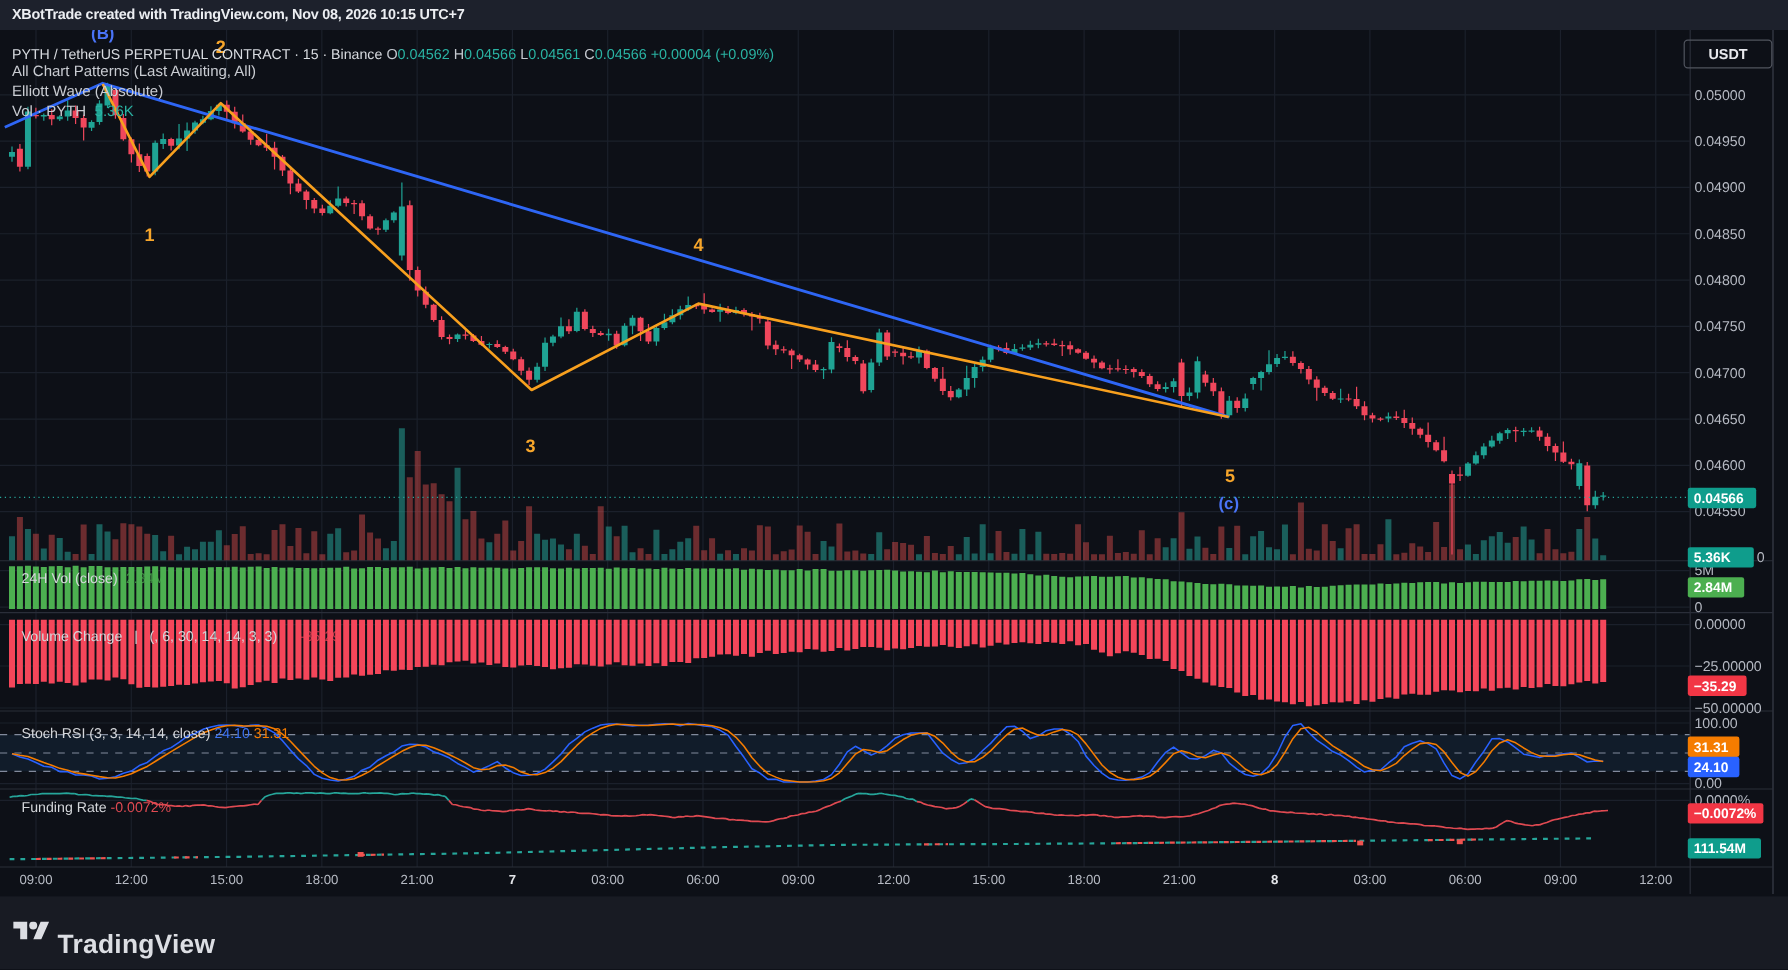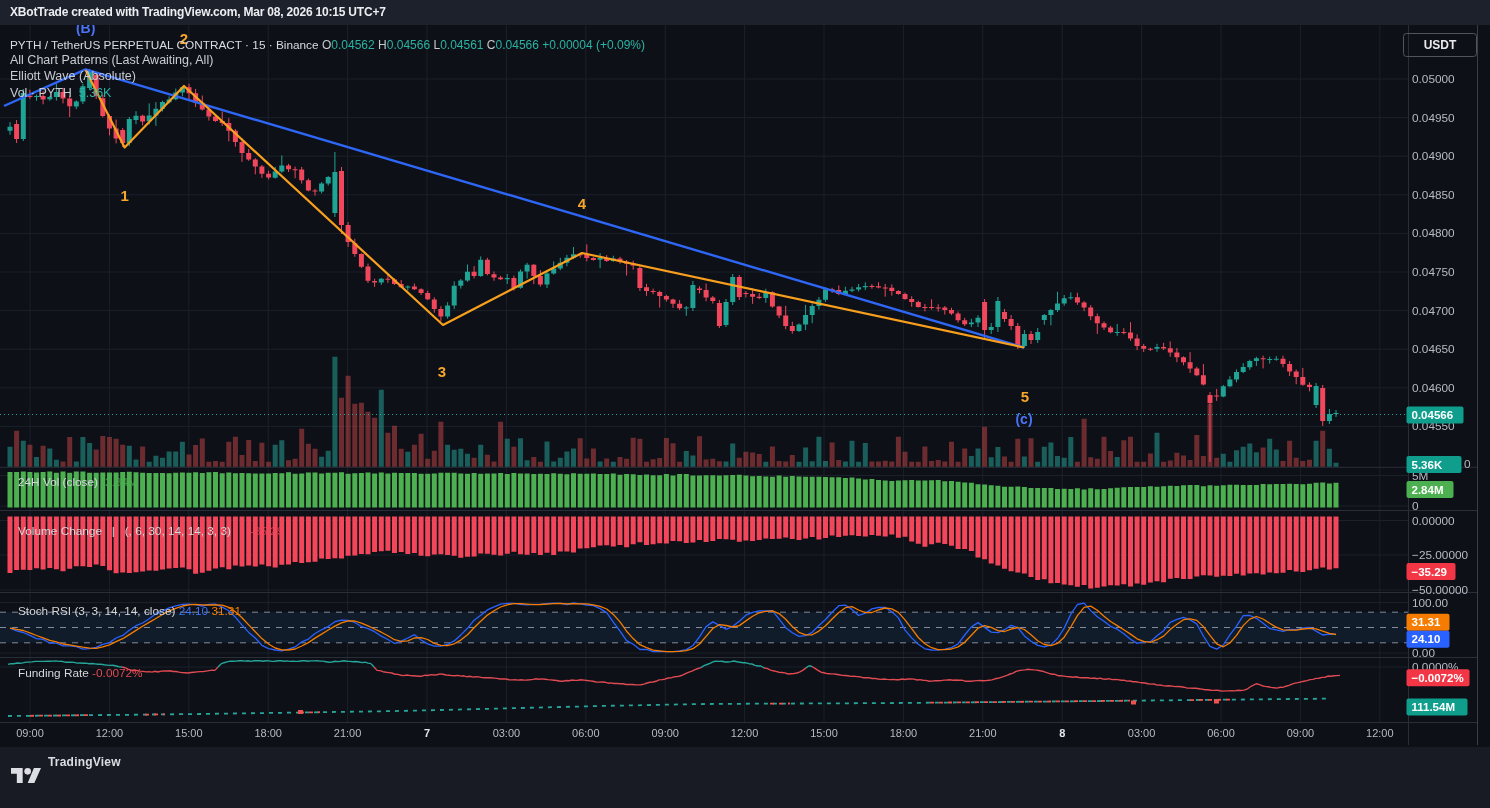--- a/index.html
+++ b/index.html
@@ -2,26 +2,26 @@
 <html><head>
 <meta charset="utf-8">
 <style>
 * { margin:0; padding:0; box-sizing:border-box; }
 body { font-family:"Liberation Sans",sans-serif; background:#0d1017; }
 #wrap { position:relative; width:1490px; height:808px; overflow:hidden; background:#0d1017; }
 #topbar { position:absolute; left:0; top:0; width:1490px; height:25px; background:#1d212c; color:#eceef2; font-size:12px; font-weight:bold; letter-spacing:-0.2px; line-height:25px; padding-left:10px; }
 #chart { position:absolute; left:0; top:25px; }
 #bottom { position:absolute; left:0; top:747px; width:1490px; height:61px; background:#181b23; }
 #tvlogo { position:absolute; left:11px; top:21px; }
-#tvtext { position:absolute; left:48px; top:8px; color:#dcdee3; font-size:12px; font-weight:bold; letter-spacing:0.2px; }
+#tvtext { position:absolute; left:48px; top:27px; color:#dcdee3; font-size:22px; font-weight:bold; letter-spacing:0.2px; }
 </style>
 </head>
 <body>
 <div id="wrap">
-  <div id="topbar">XBotTrade created with TradingView.com, Mar 08, 2026 10:15 UTC+7</div>
+  <div id="topbar">XBotTrade created with TradingView.com, Nov 08, 2026 10:15 UTC+7</div>
   <svg id="chart" width="1490" height="720" viewBox="0 25 1490 720">
 <rect x="0" y="25" width="1490" height="720" fill="#0d1017"></rect>
 <path d="M30.0 25V722.5M109.4 25V722.5M188.8 25V722.5M268.2 25V722.5M347.6 25V722.5M427.0 25V722.5M506.4 25V722.5M585.8 25V722.5M665.2 25V722.5M744.6 25V722.5M824.0 25V722.5M903.4 25V722.5M982.8 25V722.5M1062.2 25V722.5M1141.6 25V722.5M1221.0 25V722.5M1300.4 25V722.5M1379.8 25V722.5" stroke="#1b202b" stroke-width="1" fill="none"></path>
 <path d="M0 79.0H1408M0 117.6H1408M0 156.2H1408M0 194.8H1408M0 233.4H1408M0 272.0H1408M0 310.6H1408M0 349.2H1408M0 387.8H1408M0 426.4H1408M0 475.5H1408M0 506.0H1408M0 520.5H1408M0 555.0H1408M0 590.0H1408M0 602.5H1408M0 653.0H1408M0 667.0H1408" stroke="#1b202b" stroke-width="1" fill="none"></path>
 <rect x="0" y="612.2" width="1408" height="30.6" fill="#111c2a"></rect>
 <path d="M0 467.3H1477" stroke="#2a2e39" stroke-width="1" fill="none"></path>
 <path d="M0 510.5H1477" stroke="#2a2e39" stroke-width="1" fill="none"></path>
 <path d="M0 592.5H1477" stroke="#2a2e39" stroke-width="1" fill="none"></path>
 <path d="M0 657.5H1477" stroke="#2a2e39" stroke-width="1" fill="none"></path>
 <path d="M0 722.5H1477" stroke="#2a2e39" stroke-width="1" fill="none"></path>

